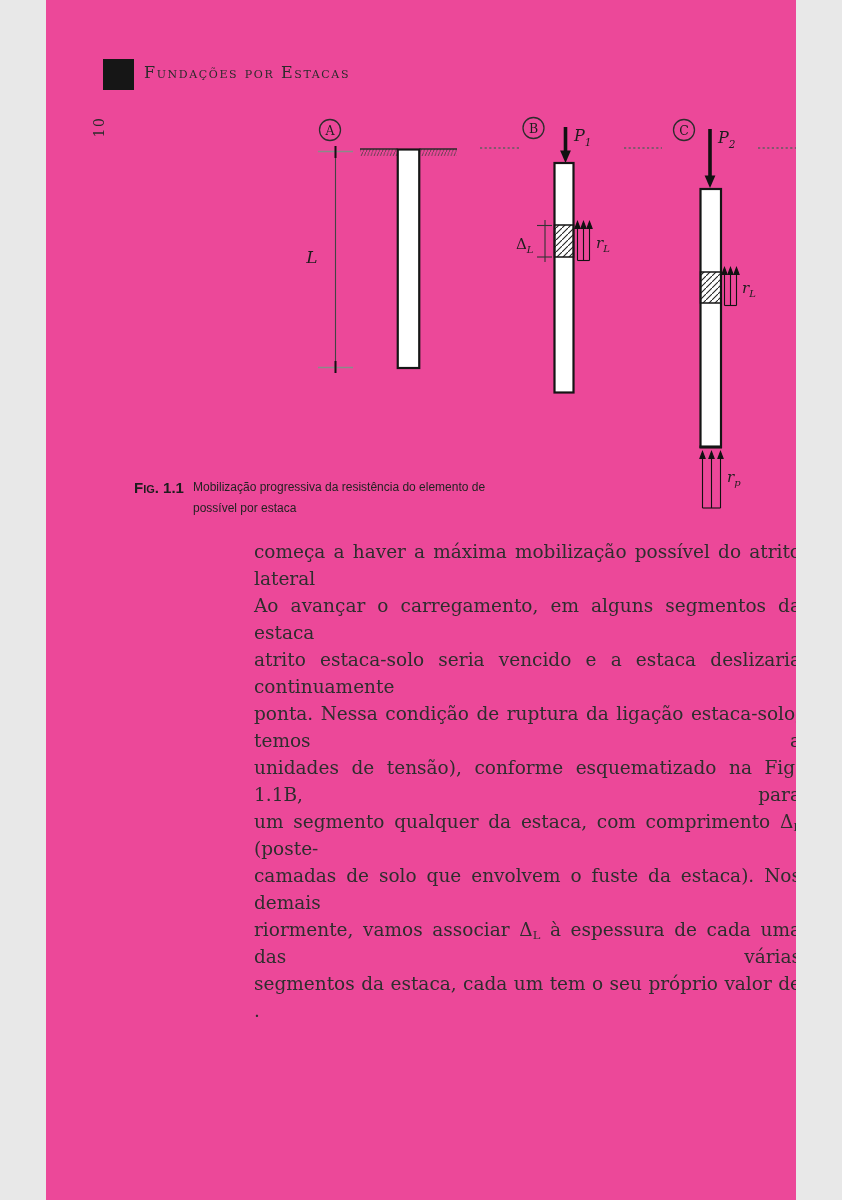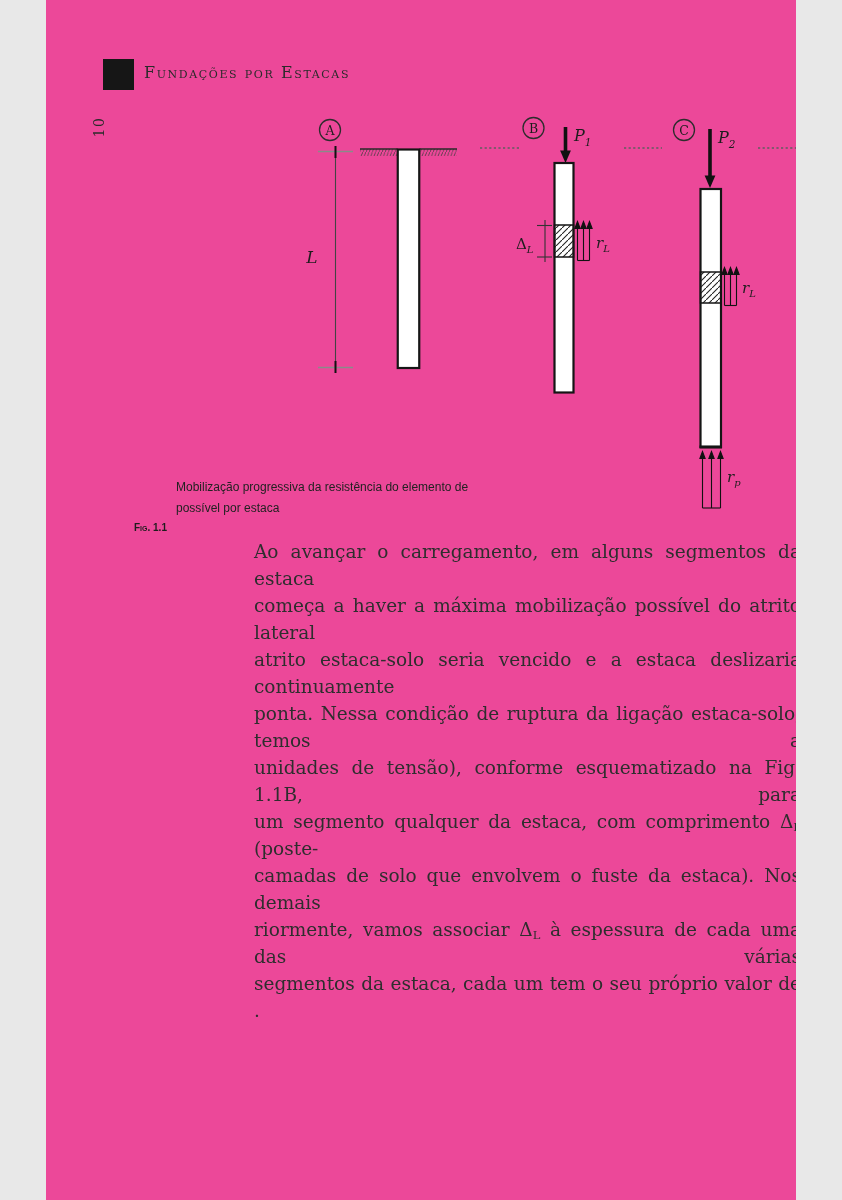--- a/index.html
+++ b/index.html
@@ -40,25 +40,24 @@
   .fig-caption{
     position:absolute;left:88px;top:477px;width:470px;
     display:flex;
     font-family:"Liberation Sans", sans-serif;
     color:#1d1d1d;
   }
   .fig-caption .cap-label{
     flex:0 0 auto;
     font-weight:bold;
     font-variant:small-caps;
-    font-size:10px;
+    font-size:15px;
     margin-right:9px;
     line-height:21px;
     white-space:nowrap;
-    margin-top:40px;
   }
   .fig-caption .cap-text{
     font-size:12px;
     line-height:21px;
     color:#222;
   }
   
   .body-text{
     position:absolute;left:208px;top:538px;width:547px;
     font-family:"DejaVu Serif", serif;
@@ -216,22 +215,22 @@
   <div class="fig-caption">
     <div class="cap-label">Fig. 1.1</div>
     <div class="cap-text">
       <div>Mobilização progressiva da resistência do elemento de</div>
       <div>possível por estaca</div>
     </div>
   </div>
 
   <div class="body-text">
       <div class="paragraph">
+        <div class="jline">começa a haver a máxima mobilização possível do atrito lateral</div>
         <div class="jline">Ao avançar o carregamento, em alguns segmentos da estaca</div>
-        <div class="jline">começa a haver a máxima mobilização possível do atrito lateral</div>
         <div class="jline">atrito estaca-solo seria vencido e a estaca deslizaria continuamente</div>
         <div class="jline">ponta. Nessa condição de ruptura da ligação estaca-solo, temos a</div>
         <div class="jline">unidades de tensão), conforme esquematizado na Fig. 1.1B, para</div>
         <div class="jline">um segmento qualquer da estaca, com comprimento Δ<sub>L</sub> (poste-</div>
         <div class="jline">camadas de solo que envolvem o fuste da estaca). Nos demais</div>
         <div class="jline">riormente, vamos associar Δ<sub>L</sub> à espessura de cada uma das várias</div>
         <div class="jline endline">segmentos da estaca, cada um tem o seu próprio valor de .</div>
       </div>
     </div>
 

